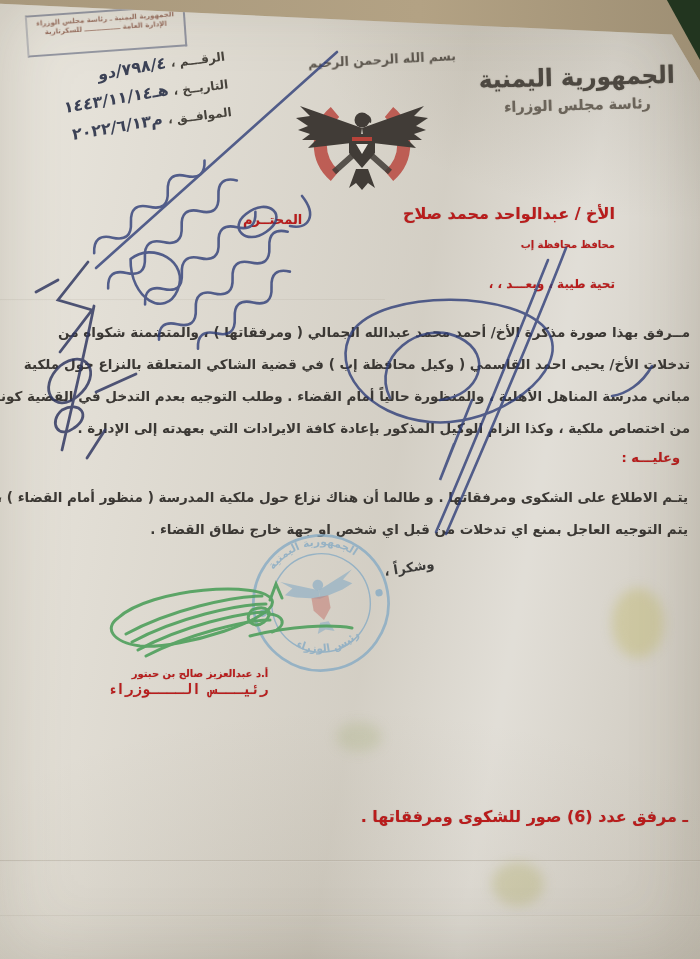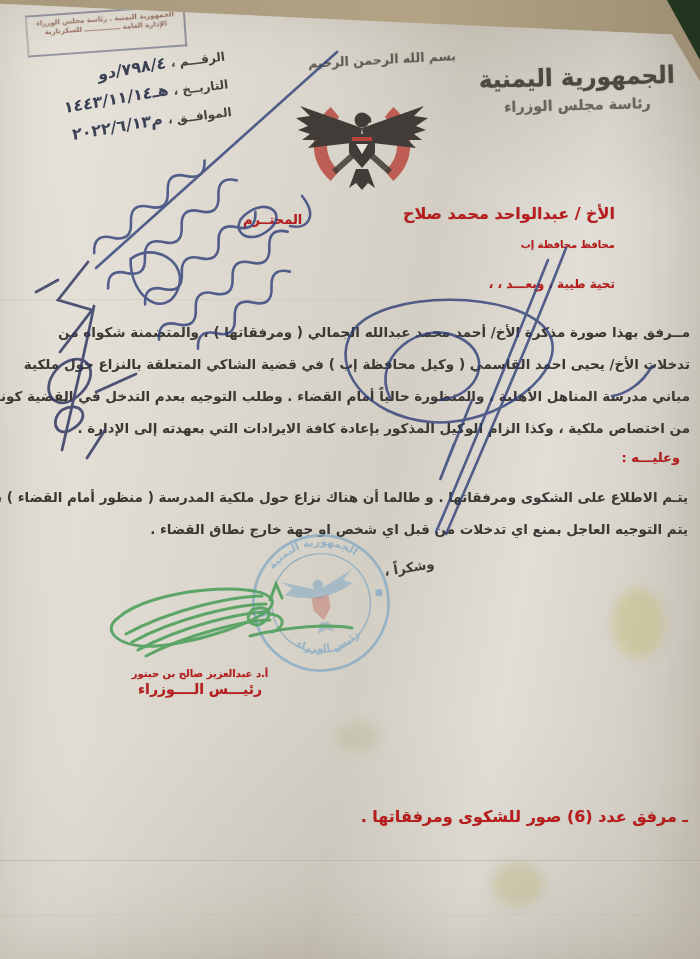--- a/index.html
+++ b/index.html
@@ -54,21 +54,21 @@
   
   .body1{right:10px;top:316px;width:672px;direction:rtl;}
   .body1 .bl, .body2 .bl{font-size:13.5px;line-height:32px;text-align:right;
     white-space:nowrap;color:#3b3834;font-weight:bold;}
   .heading{right:20px;top:450px;font-size:13px;white-space:nowrap;}
   .body2{right:12px;top:481px;width:672px;direction:rtl;}
   
   .thanks{left:384px;top:560px;font-size:13px;transform:rotate(-9deg);
     color:#3b3a38;font-weight:bold;white-space:nowrap;}
   .signame{left:84px;top:649px;width:232px;text-align:center;font-size:10px;white-space:nowrap;margin-top:19px;}
-  .sigtitle{left:100px;top:681px;width:200px;text-align:center;font-size:14px;white-space:nowrap;}
+  .sigtitle{left:88px;top:681px;width:200px;text-align:center;font-size:14px;white-space:nowrap;font-family:Liberation Mono, monospace;}
   .footnote{right:12px;top:807px;font-size:16px;white-space:nowrap;}
   svg{display:block;}
 </style>
 </head>
 <body>
 
 <div class="stage">
   <div class="abs corner-dark"></div>
 
   <div class="abs paper">

